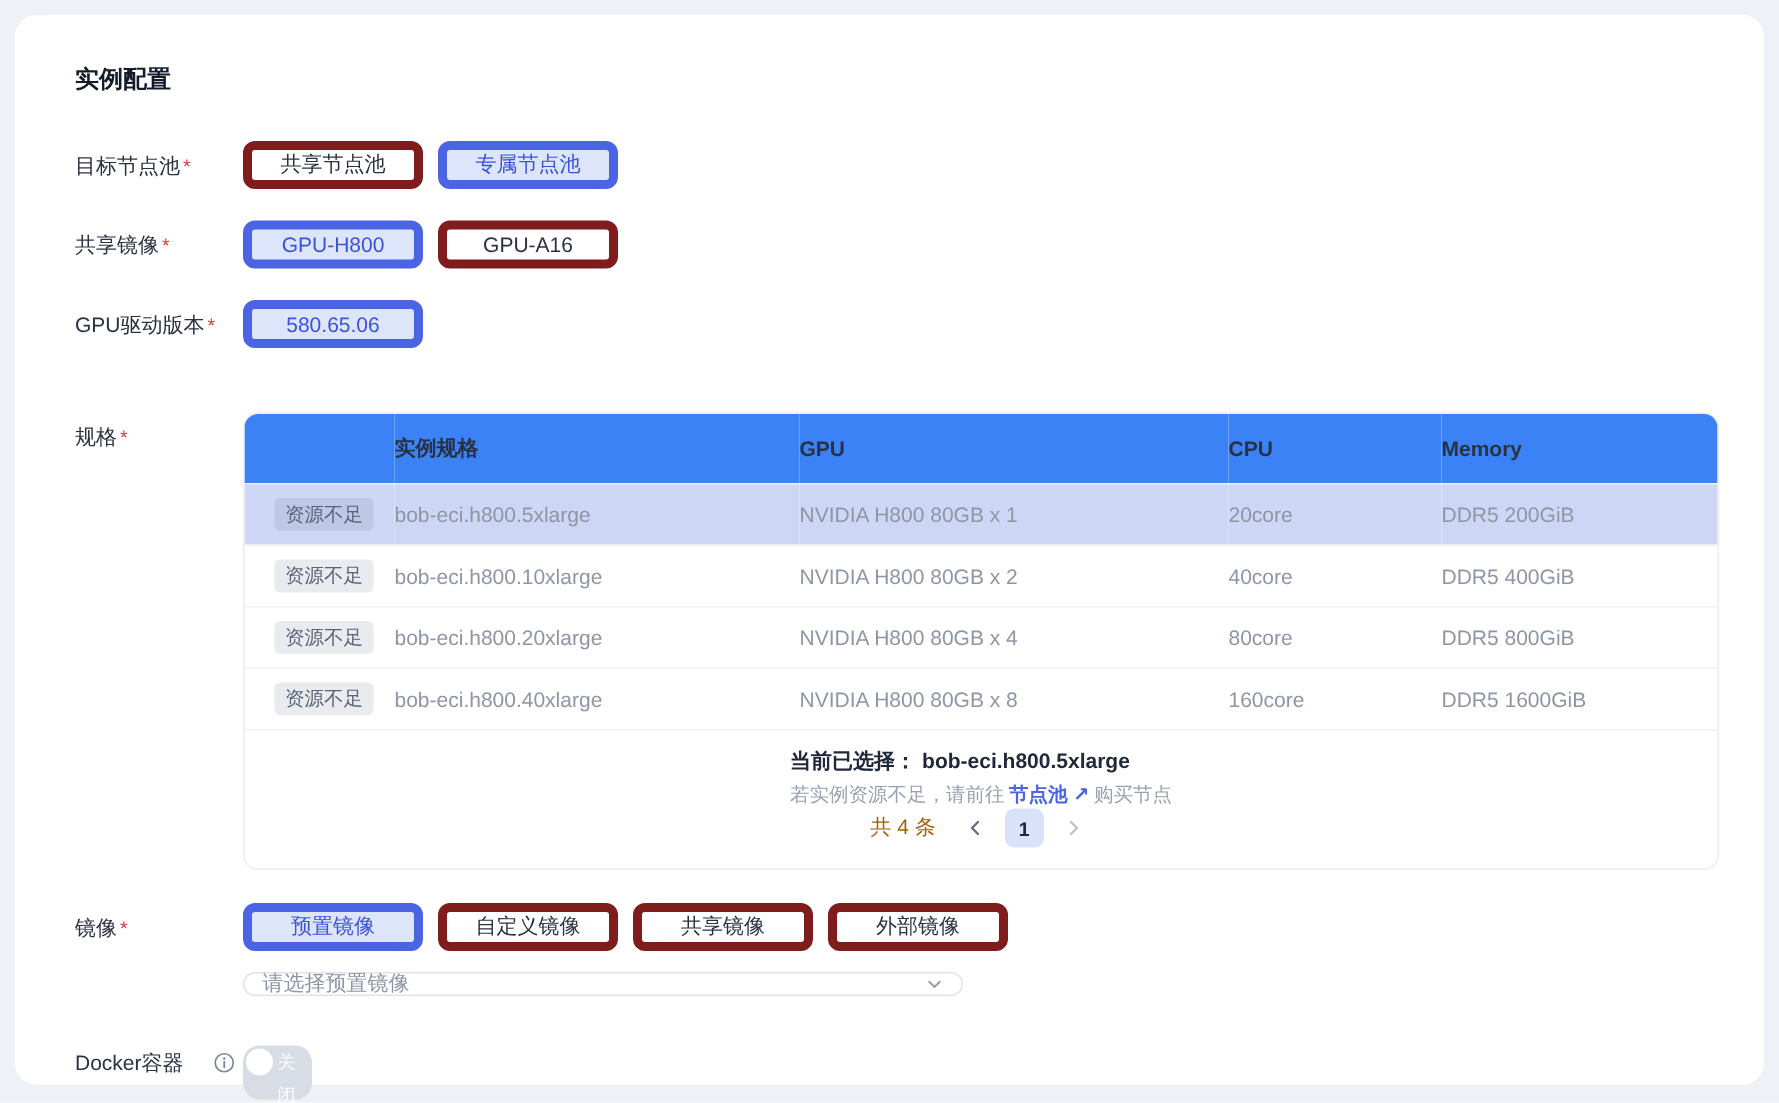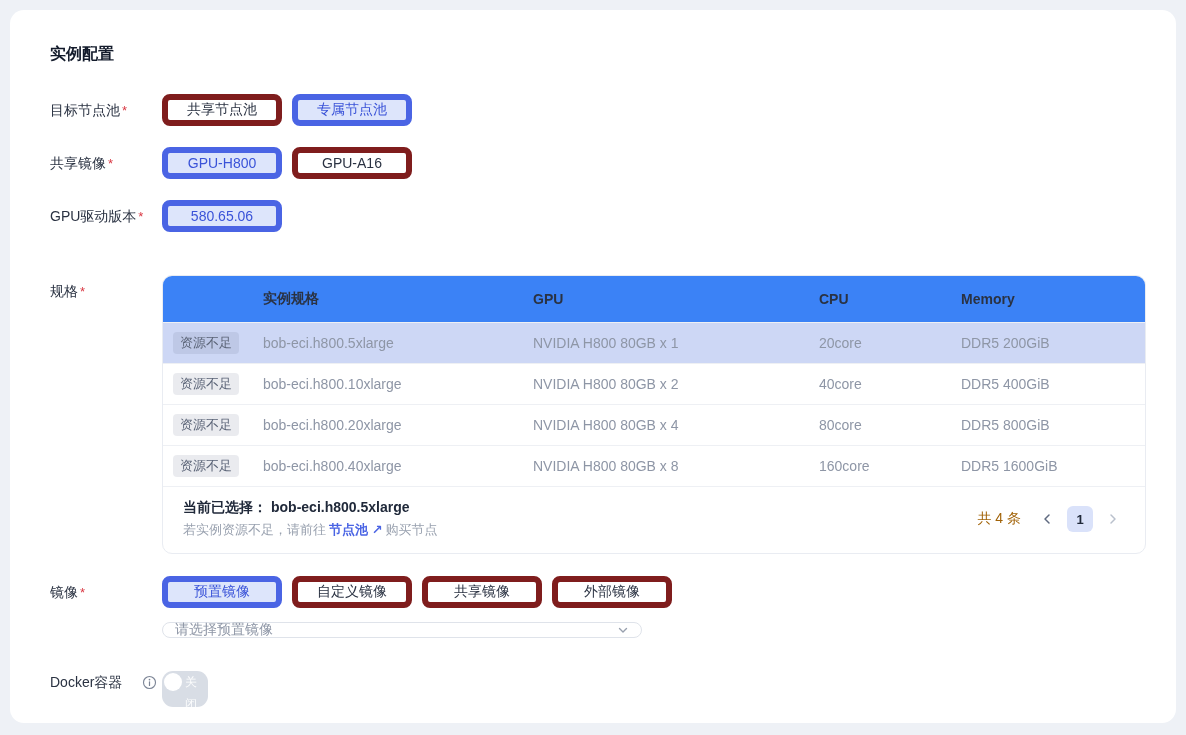--- a/index.html
+++ b/index.html
@@ -45,29 +45,29 @@
   }
   thead th {
     background:#3b82f6; height:46px; text-align:left; font-weight:700;
     color:#2a3242; padding:0; font-size:14px;
   }
   tbody td {
     height:41px; border-top:1px solid #eef0f4; color:#8e96a6; padding:0;
   }
   tbody tr { cursor:pointer; }
   tbody tr.selected td { background:#cdd7f5; }
-  td.badge-cell { padding-left:10px; }
+  td.badge-cell { padding-left:20px; }
   .badge {
     display:inline-block; padding:3px 7px; border-radius:4px;
     background:rgba(93,104,128,0.13); color:#5b6477; font-size:13px;
     line-height:16px;
   }
   .table-footer {
     border-top:1px solid #eef0f4; display:flex; justify-content:space-between;
-    align-items:center; padding:12px 20px 14px 20px;
+    align-items:center; padding:12px 20px 14px 20px;flex-direction:column;
   }
   .footer-selected { font-size:14px; color:#20293a; font-weight:700; }
   .footer-selected .sel-value { margin-left:4px; }
   .footer-hint { margin-top:4px; font-size:13px; color:#99a1af; }
   .footer-hint .pool-link { color:#4a64e4; font-weight:600; margin:0 3px; cursor:pointer; }
   .pagination { display:flex; align-items:center; gap:8px; }
   .total-count { font-size:14px; color:#a16207; margin-right:6px; }
   .page-btn {
     width:24px; height:24px; display:flex; align-items:center; justify-content:center;
     background:none; border:none; padding:0; cursor:pointer;

